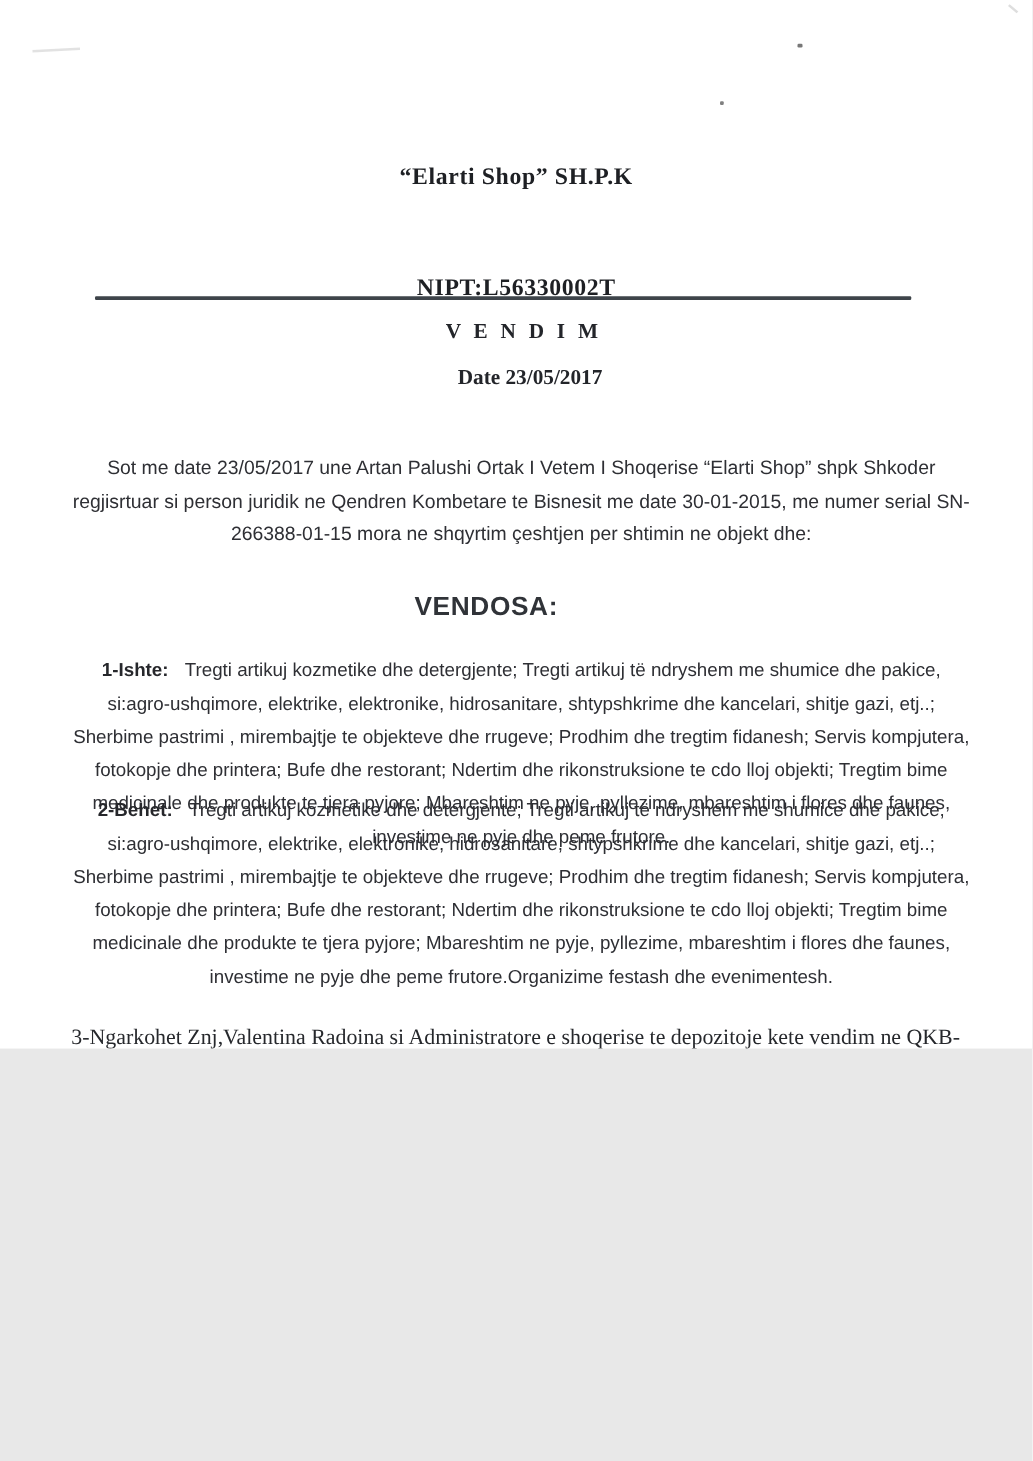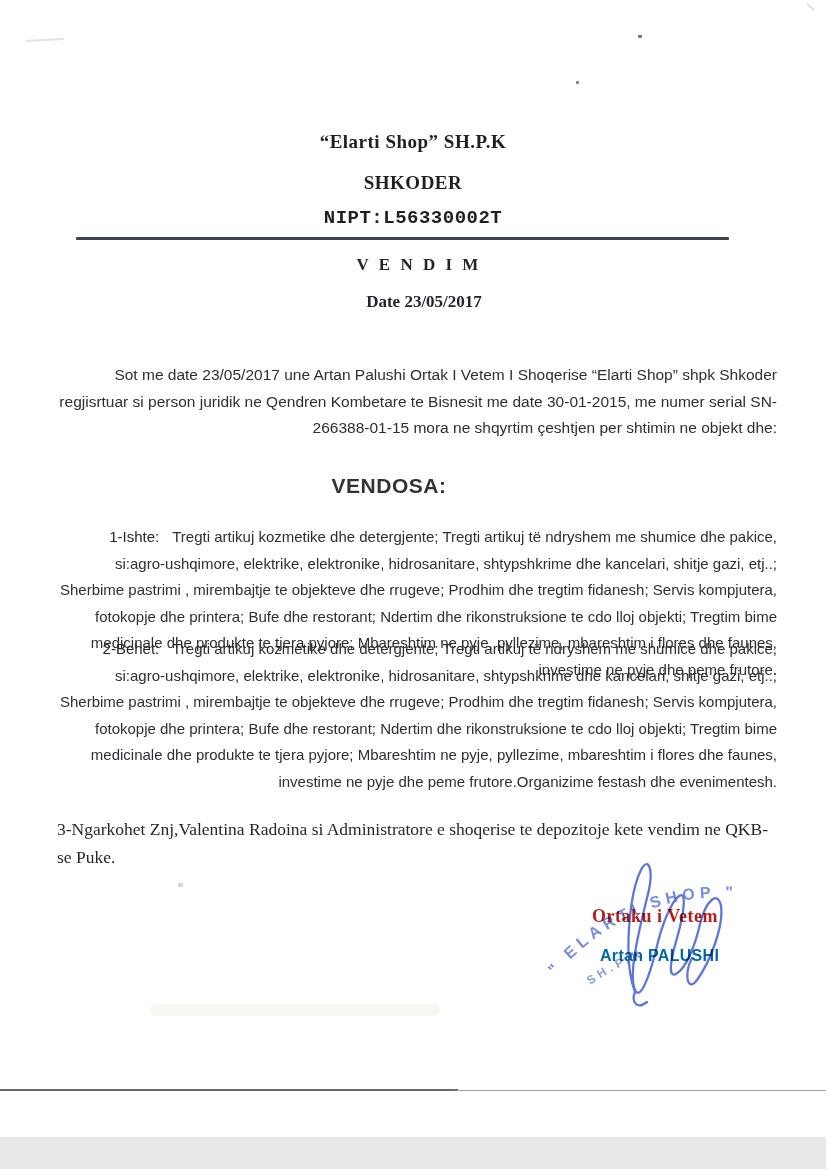--- a/index.html
+++ b/index.html
@@ -1,59 +1,59 @@
 <!DOCTYPE html>
 <html><head>
 <meta charset="utf-8">
 <style>
   html,body{margin:0;padding:0;background:#e8e8e8;}
   .page{
     position:relative;
-    width:826px;height:1137px;
+    width:826px;height:839px;
     background:#fff;
     overflow:hidden;
     font-family:"Liberation Sans","DejaVu Sans",sans-serif;
     color:#2e2f34;
   }
   
   .h-line{
     position:absolute;left:0;right:0;text-align:center;
     font-family:"Liberation Serif","DejaVu Serif",serif;
     font-weight:bold;color:#1e2024;font-size:19px;letter-spacing:.5px;
   }
   .h-company{top:131px;}
   .h-city{top:172px;}
-  .h-nipt{top:207px;font-family:Liberation Mono, monospace;}
+  .h-nipt{top:220px;}
   .rule{
     position:absolute;left:76px;top:237px;width:653px;height:3px;
     background:#3e444a;border-radius:1px;
   }
   .t-line{
     position:absolute;left:0;right:0;text-align:center;
     font-family:"Liberation Serif","DejaVu Serif",serif;
     font-weight:bold;color:#23252a;font-size:17px;
   }
   .t-vendim{top:255px;letter-spacing:3px;margin-left:12px;}
   .t-date{top:292px;margin-left:22px;}
   .t-sub{top:328px;letter-spacing:.4px;}
   
   .par{
     position:absolute;left:57px;width:720px;margin:0;
     font-size:15px;line-height:26.5px;color:#2e2f34;
-    text-align:right;
+    text-align:center;
   }
   .intro{top:362px;font-size:15.5px;}
   .vendosa{
     position:absolute;left:0;right:0;top:474px;text-align:center;
     transform:translateX(-24px);
     font-size:21px;font-weight:bold;color:#303338;letter-spacing:.5px;
   }
   .item1{top:524px;}
   .item2{top:636px;}
-  .lbl{font-weight:normal;color:#26272b;margin-right:13px;}
+  .lbl{font-weight:bold;color:#26272b;margin-right:13px;}
   .par3{
     position:absolute;left:57px;width:725px;margin:0;top:815px;
     font-family:"Liberation Serif","DejaVu Serif",serif;
     font-size:17.5px;line-height:28px;color:#26282c;
   }
   
   .sig-role{
     position:absolute;left:592px;top:906px;
     font-family:"Liberation Serif","DejaVu Serif",serif;
     font-weight:bold;font-size:18px;color:#b91c1c;letter-spacing:.5px;
@@ -91,21 +91,20 @@
     background:#8a8a8a;opacity:.8;}
   .smudge{position:absolute;left:150px;top:1004px;width:290px;height:12px;
     background:rgba(200,190,150,.12);border-radius:6px;}
 </style>
 </head>
 <body>
 
 <div class="page">
 
   <div class="h-line h-company">“Elarti Shop” SH.P.K</div>
-  <div class="h-line h-city">SHKODER</div>
   <div class="h-line h-nipt">NIPT:L56330002T</div>
   <div class="rule"></div>
 
   <div class="t-line t-vendim">V E N D I M</div>
   <div class="t-line t-date">Date 23/05/2017</div>
 
   <p class="par intro">Sot me date 23/05/2017 une Artan Palushi Ortak I Vetem I Shoqerise “Elarti Shop” shpk Shkoder regjisrtuar si person juridik ne Qendren Kombetare te Bisnesit me date 30-01-2015, me numer serial SN-266388-01-15 mora ne shqyrtim çeshtjen per shtimin ne objekt dhe:</p>
 
   <div class="vendosa">VENDOSA:</div>
 

